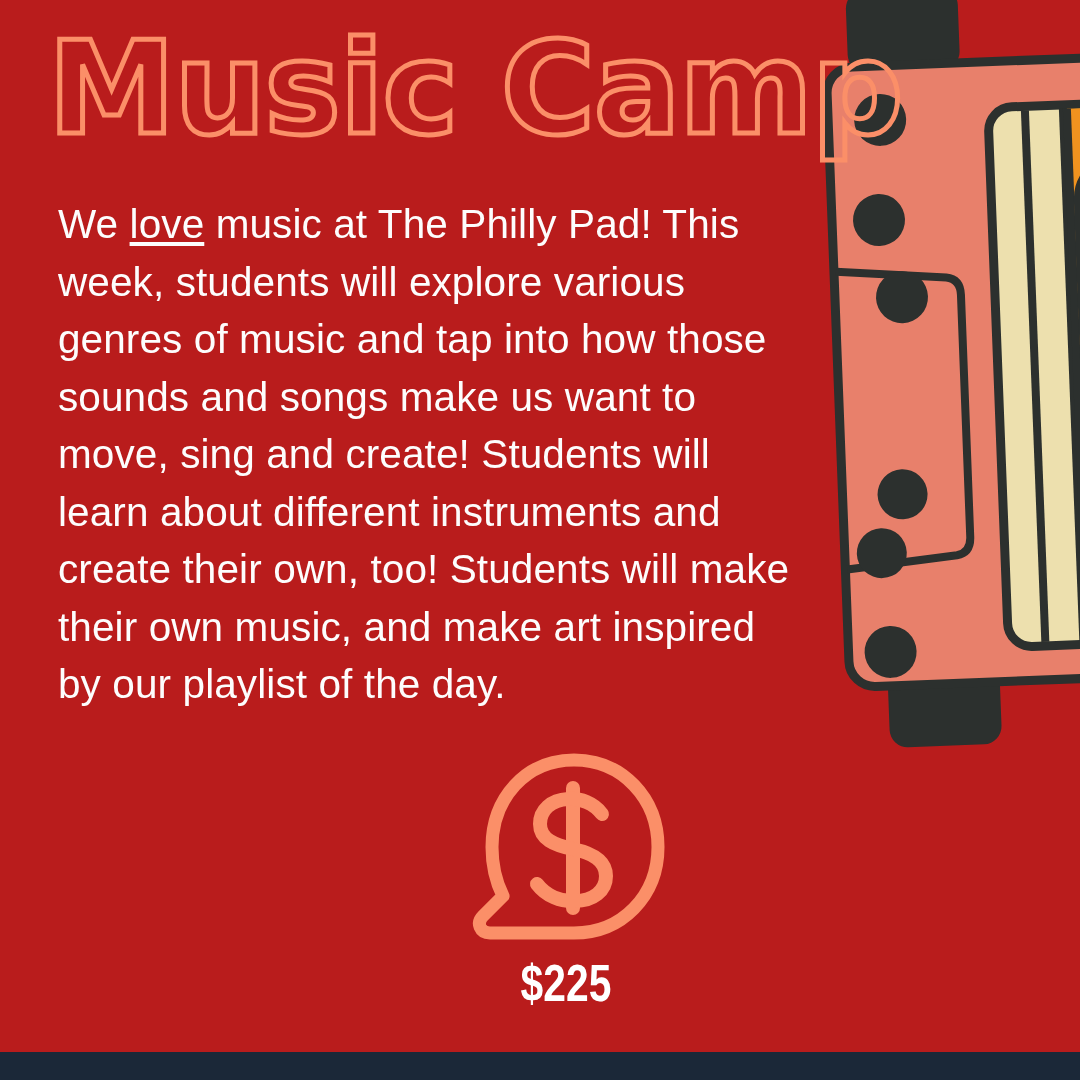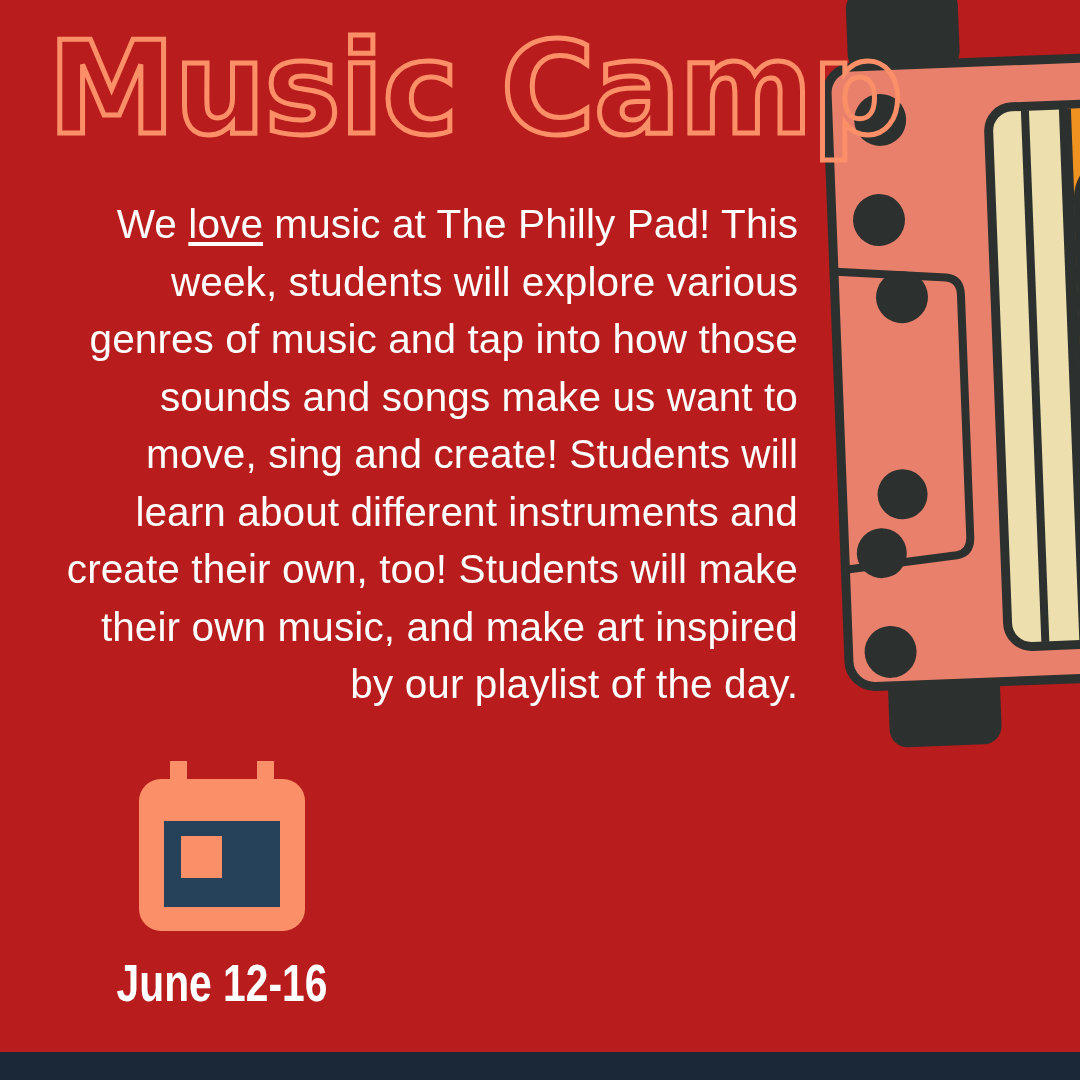--- a/index.html
+++ b/index.html
@@ -51,21 +51,21 @@
     white-space: nowrap;
     font-family: "DejaVu Sans", sans-serif;
   }
 
   
   #body-text {
     position: absolute;
     left: 58px;
     top: 196px;
     width: 740px;
-    text-align: right;
+    text-align: left;
     color: #FDFDFD;
     font-size: 40.5px;
     line-height: 57.5px;
     font-weight: 300;
     letter-spacing: 0.1px;
     font-family: "Liberation Sans", sans-serif;
   }
   #body-text .underline { text-decoration: underline; text-underline-offset: 4px; }
 
   
@@ -160,30 +160,45 @@
   </div>
 
   <div id="title">Music Camp</div>
 
   <div id="body-text">
     <span>We </span><span class="underline">love</span><span> music at The Philly Pad! This week, students will explore various genres of music and tap into how those sounds and songs make us want to move, sing and create! Students will learn about different instruments and create their own, too! Students will make their own music, and make art inspired by our playlist of the day.</span>
   </div>
 
   <div id="info-row">
 
-    <div class="info-cell cell-date">
+
+    <div class="info-cell cell-price">
       <div class="icon-wrap">
-        <svg width="186" height="186" viewBox="0 0 186 186" xmlns="http://www.w3.org/2000/svg" aria-hidden="true">
-          <rect x="41" y="6" width="17" height="34" fill="#FB8F68"></rect>
-          <rect x="128" y="6" width="17" height="34" fill="#FB8F68"></rect>
-          <rect x="10" y="24" width="166" height="152" rx="22" fill="#FB8F68"></rect>
-          <rect x="35" y="66" width="116" height="86" fill="#26415A"></rect>
-          <rect x="52" y="81" width="41" height="42" fill="#FB8F68"></rect>
+        <svg width="200" height="196" viewBox="0 0 200 196" xmlns="http://www.w3.org/2000/svg" aria-hidden="true">
+
+          <path d="M108 10
+                   C156 10 192 48 192 97
+                   C192 146 156 183 108 183
+                   L24 183
+                   C14 183 10 173 17 166
+                   L37 146
+                   C30 132 26 115 26 97
+                   C26 48 60 10 108 10 Z" fill="none" stroke="#FB8F68" stroke-width="13" stroke-linejoin="round"></path>
+
+          <g fill="none" stroke="#FB8F68" stroke-width="14" stroke-linecap="round">
+            <line x1="107" y1="38" x2="107" y2="158"></line>
+            <path d="M136 64
+                     C128 53 114 48 102 49
+                     C85 50 74 60 74 74
+                     C74 89 88 95 107 99
+                     C126 103 140 110 140 126
+                     C140 141 127 151 109 151
+                     C95 152 80 146 71 134"></path>
+          </g>
         </svg>
       </div>
-      <div class="info-label">June 12-16</div>
+      <div class="info-label">$225</div>
     </div>
 
 
-
   </div>
 
 </div>
 
 </body></html>

